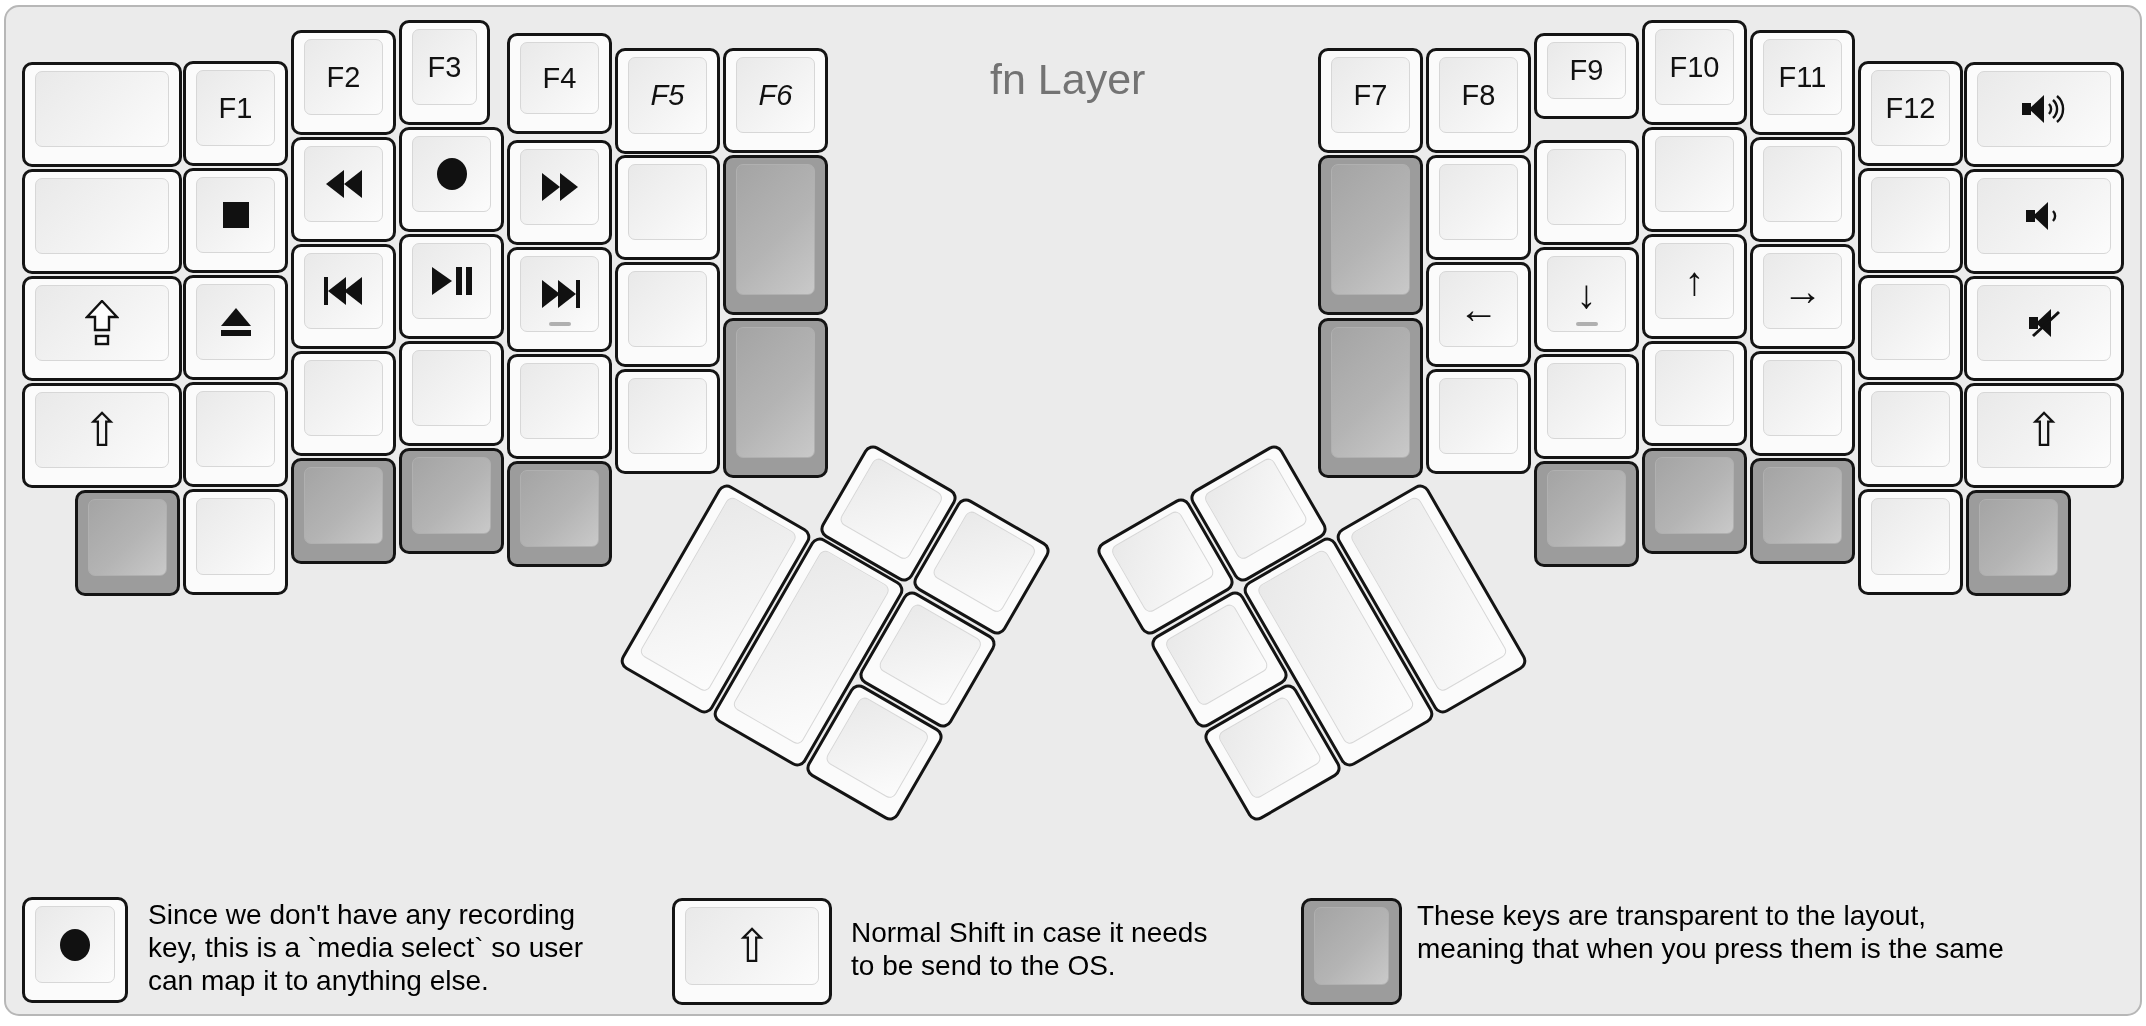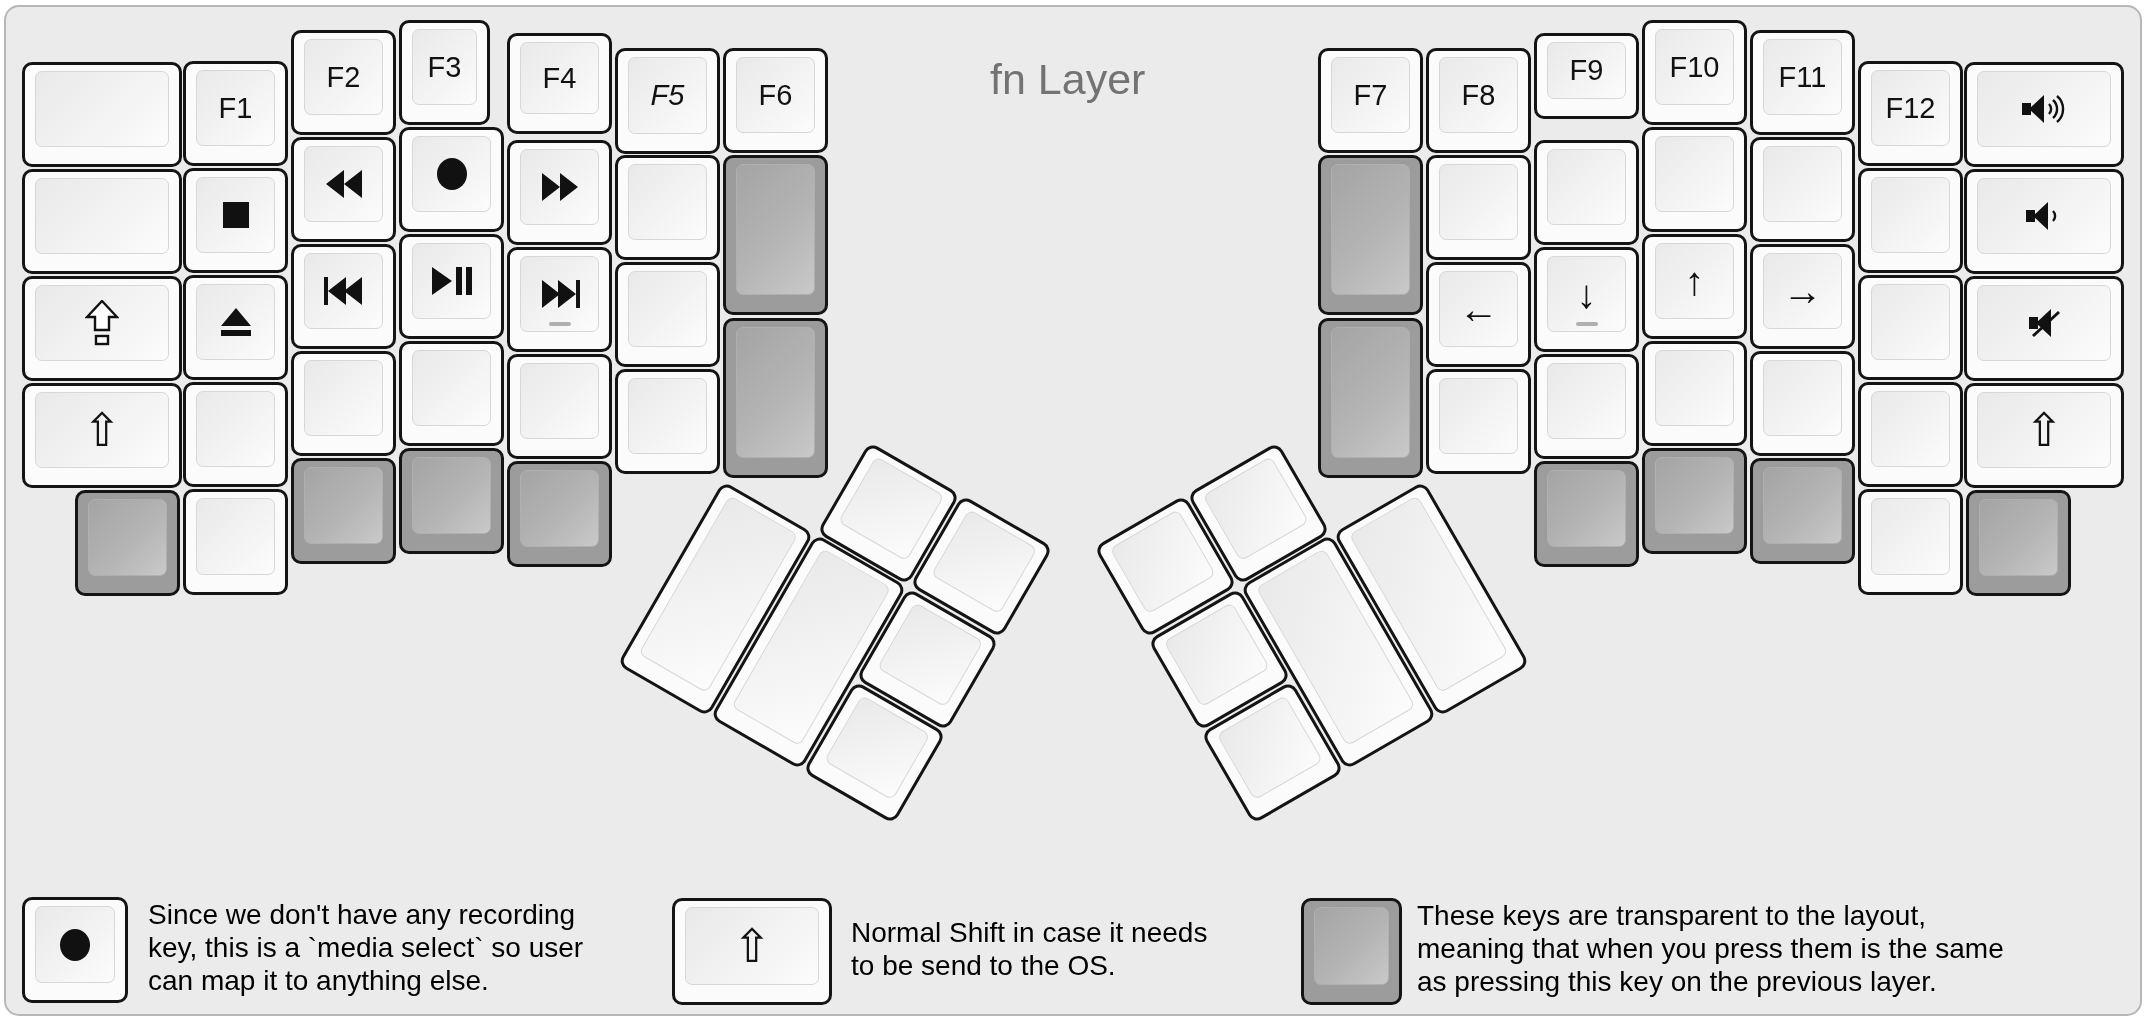--- a/index.html
+++ b/index.html
@@ -191,21 +191,21 @@
       </div>
       <div class="key" style="left: 615px; top: 155px; width: 105px; height: 105px;">
         <div class="cap"></div>
       </div>
       <div class="key" style="left: 615px; top: 262px; width: 105px; height: 105px;">
         <div class="cap"></div>
       </div>
       <div class="key" style="left: 615px; top: 369px; width: 105px; height: 105px;">
         <div class="cap"></div>
       </div>
-      <div class="key" style="left: 723px; top: 48px; width: 105px; height: 105px;">
+      <div class="key" style="left: 723px; top: 48px; width: 105px; height: 105px; font-style: italic;">
         <div class="cap">
           <span class="klabel">F6</span>
         </div>
       </div>
       <div class="key gray" style="left: 723px; top: 155px; width: 105px; height: 160px;">
         <div class="cap"></div>
       </div>
       <div class="key gray" style="left: 723px; top: 318px; width: 105px; height: 160px;">
         <div class="cap"></div>
       </div>
@@ -419,17 +419,16 @@
           <div>to be send to the OS.</div>
         </div>
       </div>
       <div class="legend-item">
         <div class="key gray" style="left: 1301px; top: 898px; width: 101px; height: 107px;">
           <div class="cap"></div>
         </div>
         <div class="legend-text" style="left: 1417px; top: 899px;">
           <div>These keys are transparent to the layout,</div>
           <div>meaning that when you press them is the same</div>
-          <div>as pressing this key on the previous layer.</div>
         </div>
       </div>
     </div>
 </div>
 
 </body></html>

